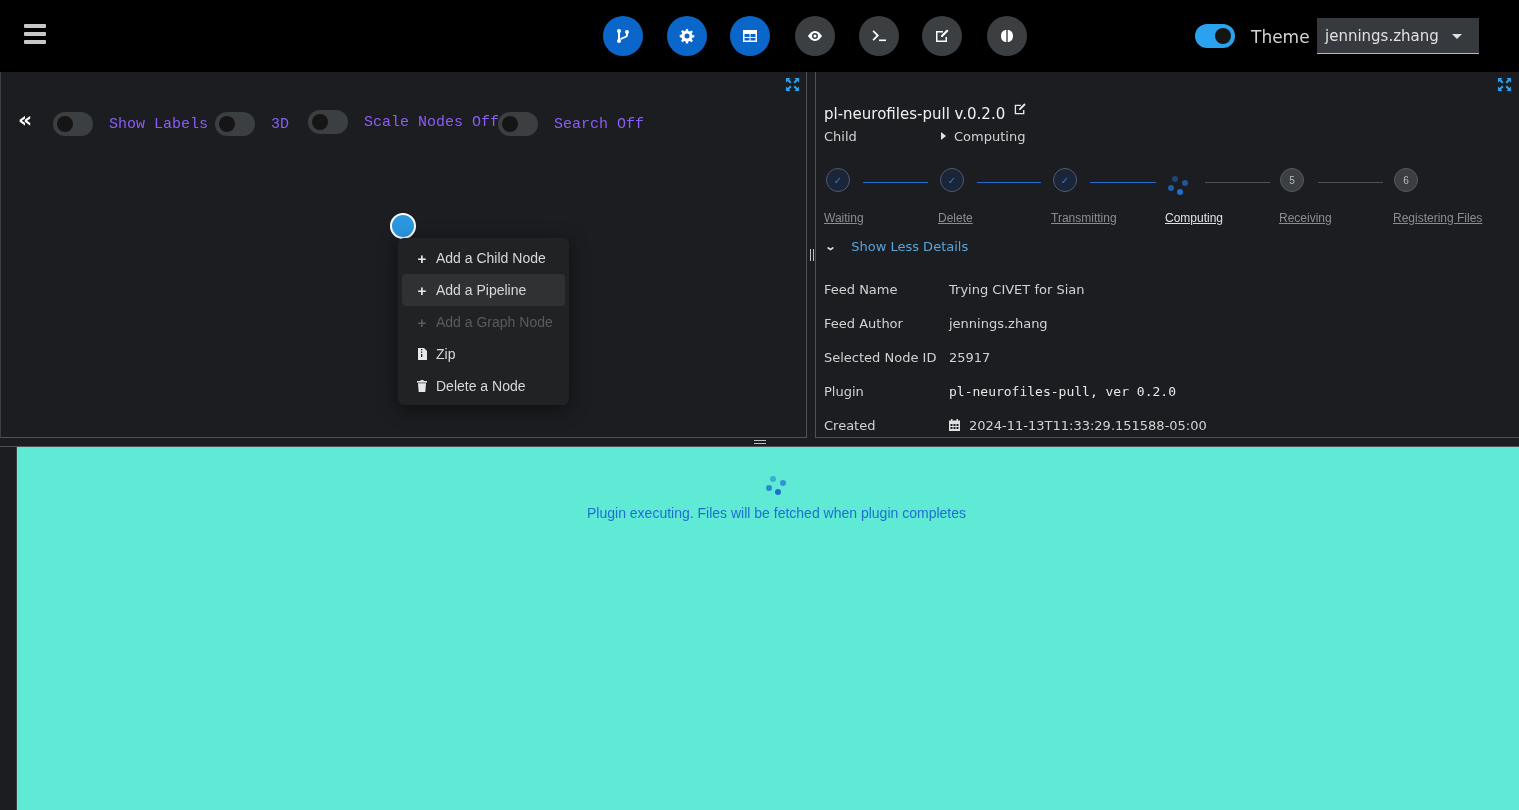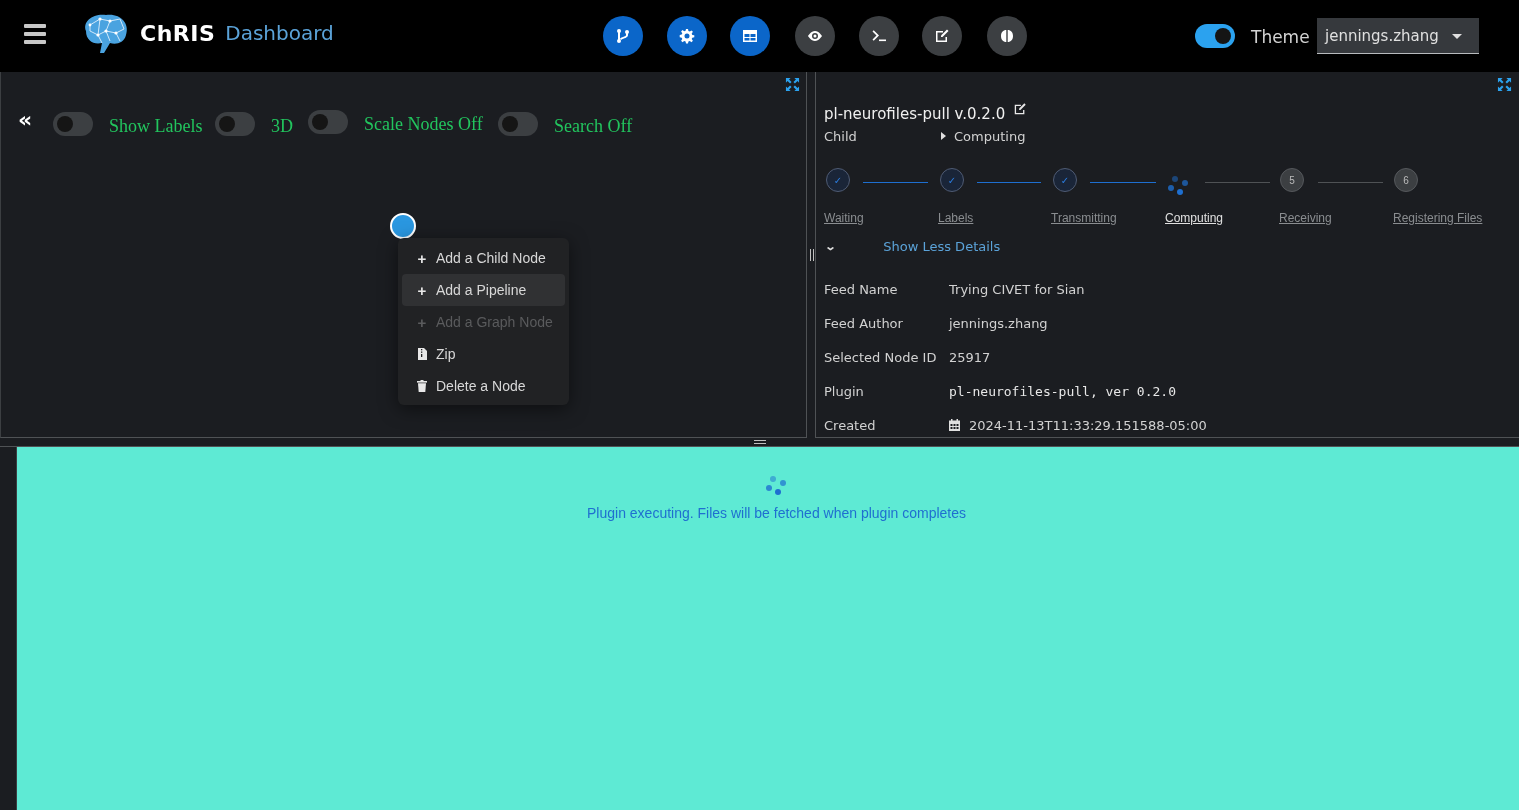--- a/index.html
+++ b/index.html
@@ -35,21 +35,21 @@
   .hsplit .grip { position: absolute; left: 754px; top: 2px; width: 12px; height: 4px; border-top: 1px solid #c0c0c0; border-bottom: 1px solid #c0c0c0; }
   .files-panel { position: absolute; left: 16px; top: 447px; width: 1519px; height: 363px; background: #5eead4; border-left: 1px solid #3c3f42; }
 
   .expand-icon { position: absolute; width: 15px; height: 15px; cursor: pointer; }
   .expand-icon svg { width: 15px; height: 15px; fill: #2ba2ef; }
 
   
   .collapse-icon { position: absolute; left: 18px; top: 112px; font-size: 22px; font-weight: bold; color: #fff; line-height: 16px; cursor: pointer; font-family: "DejaVu Sans", sans-serif; }
   .sw { position: absolute; width: 40px; height: 24px; border-radius: 12px; background: #3c3f42; cursor: pointer; }
   .sw::after { content: ""; position: absolute; left: 4px; top: 4px; width: 16px; height: 16px; border-radius: 50%; background: #151515; }
-  .sw-label { position: absolute; font-family: Liberation Serif, serif; font-size: 18px; color: #22c55e; }
+  .sw-label { position: absolute; font-family: Liberation Mono, monospace; font-size: 15px; color: #8b5cf6; }
 
   .node { position: absolute; left: 390px; top: 213px; width: 26px; height: 26px; border-radius: 50%; background: #2a97e0; border: 2px solid #fff; cursor: pointer; }
 
   .ctx-menu { position: absolute; left: 398px; top: 238px; width: 171px; height: 167px; background: #212224; border-radius: 6px; box-shadow: 0 4px 18px rgba(0,0,0,0.5); padding-top: 4px; }
   .ctx-item { position: relative; height: 32px; margin: 0 4px; display: flex; align-items: center; padding-left: 14px; border-radius: 4px; cursor: pointer; }
   .ctx-item.hl { background: #303133; }
   .ctx-item .ic { width: 12px; font-size: 15px; color: #e8e8e8; font-weight: bold; text-align: center; margin-right: 8px; }
   .ctx-item .lbl { font-size: 14px; color: #d8d8d8; }
   .ctx-item.disabled .ic, .ctx-item.disabled .lbl { color: #5a5b5d; }
 
@@ -66,56 +66,37 @@
   .step-line { position: absolute; top: 110px; height: 1px; }
   .step-line.done { background: #1e6fd0; }
   .step-line.pending { background: #4f5255; }
   .step-label { position: absolute; top: 139px; font-size: 12px; color: #8a8d90; text-decoration: underline; }
   .step-label.current { color: #e0e0e0; }
   .spinner { position: absolute; width: 22px; height: 22px; }
   .spinner i { position: absolute; width: 6px; height: 6px; border-radius: 50%; background: #1e6fd0; }
 
   .less-details { position: absolute; left: 10px; top: 167px; display: flex; align-items: center; cursor: pointer; }
   .less-details .chev { font-size: 11px; color: #e0e0e0; font-weight: bold; margin-right: 16px; transform: scaleX(1.3); }
-  .less-details .txt { font-family: "DejaVu Sans", sans-serif; font-size: 13px; color: #5ba3d9; margin-left: 32px; }
+  .less-details .txt { font-family: "DejaVu Sans", sans-serif; font-size: 13px; color: #5ba3d9; }
 
   .drow { position: absolute; left: 8px; font-family: "DejaVu Sans", sans-serif; font-size: 13px; color: #d2d2d2; }
   .drow .k { position: absolute; left: 0; white-space: nowrap; }
   .drow .v { position: absolute; left: 113px; white-space: nowrap; margin-left: 12px; }
   .drow .v.mono { font-family: "DejaVu Sans Mono", monospace; font-size: 13px; color: #e8e8e8; }
 
   .loading-msg { position: absolute; left: 0; width: 1519px; top: 58px; text-align: center; font-size: 14px; color: #1f6fd0; }
 </style>
 </head>
 <body>
 
 <div class="header">
   <div class="hamburger">
     <span></span>
       <span></span>
       <span></span>
-  </div>
-  <div class="brand">
-    <svg viewBox="0 0 52 44">
-      <path d="M6 20 C2 10 14 2 26 4 C40 2 50 12 46 24 C44 32 36 34 30 32 L24 42 L20 42 L22 32 C14 34 6 30 6 20 Z" fill="#4aa3e0"></path>
-      <g stroke="#e8f4ff" stroke-width="1" fill="none" opacity="0.85">
-        <path d="M10 14 L20 8 L30 10 L40 8 L44 18 L36 22 L26 20 L18 24 L10 20 Z"></path>
-        <path d="M20 8 L18 24 M30 10 L26 20 L30 30 M36 22 L40 30 M18 24 L22 32"></path>
-      </g>
-      <g fill="#fff">
-          <circle cx="20" cy="8" r="1.6"></circle>
-          <circle cx="30" cy="10" r="1.6"></circle>
-          <circle cx="26" cy="20" r="1.6"></circle>
-          <circle cx="36" cy="22" r="1.6"></circle>
-          <circle cx="18" cy="24" r="1.6"></circle>
-          <circle cx="10" cy="14" r="1.4"></circle>
-        </g>
-    </svg>
-    <span class="brand-chris">ChRIS</span>
-    <span class="brand-dash">Dashboard</span>
   </div>
 
   <div class="tool-btn active" style="left:603px">
     <svg viewBox="0 0 16 16">
         <circle cx="4" cy="3" r="2"></circle>
         <circle cx="4" cy="13" r="2"></circle>
         <circle cx="12" cy="4" r="2"></circle>
         <rect x="3" y="3" width="2" height="10"></rect>
         <path d="M11 5 h2 v2 c0 3 -4 3 -7 5 l-1 -1.5 c3 -2 6 -2 6 -3.5 Z"></path>
       </svg>
@@ -250,21 +231,21 @@
       <i style="left:15px;top:4px;opacity:.7"></i>
       <i style="left:1px;top:9px;opacity:.8"></i>
       <i style="left:10px;top:13px"></i>
   </div>
   <div class="step-line pending" style="left:389px;width:65px"></div>
   <div class="step pending" style="left:464px">5</div>
   <div class="step-line pending" style="left:502px;width:65px"></div>
   <div class="step pending" style="left:578px">6</div>
 
   <span class="step-label" style="left:8px">Waiting</span>
-  <span class="step-label" style="left:122px">Labels</span>
+  <span class="step-label" style="left:122px">Delete</span>
   <span class="step-label" style="left:235px">Transmitting</span>
   <span class="step-label current" style="left:349px">Computing</span>
   <span class="step-label" style="left:463px">Receiving</span>
   <span class="step-label" style="left:577px">Registering Files</span>
 
   <div class="less-details">
     <span class="chev">⌄</span>
     <span class="txt">Show Less Details</span>
   </div>
 

